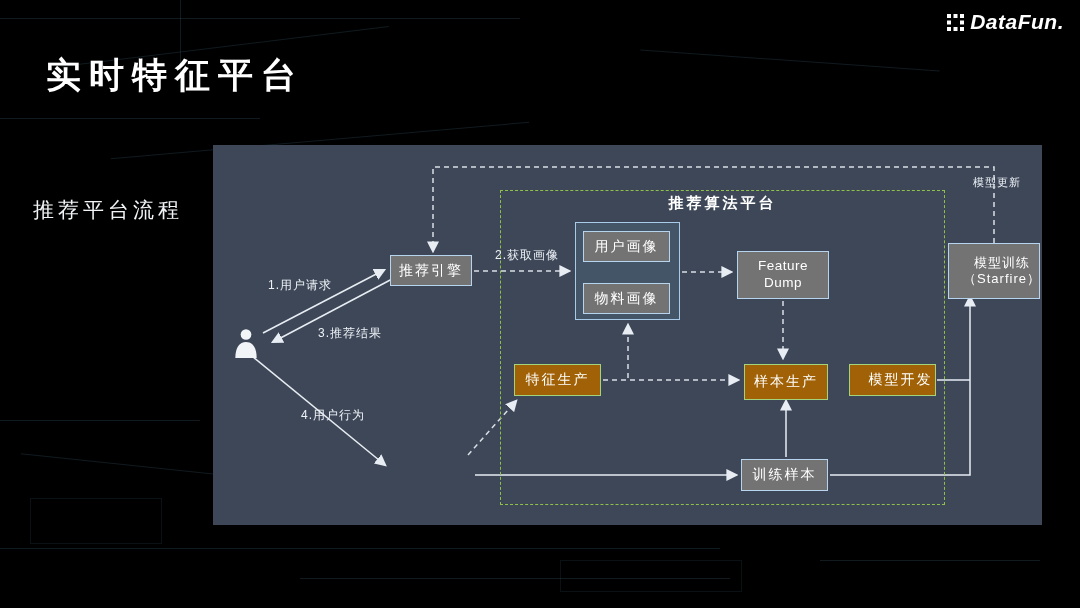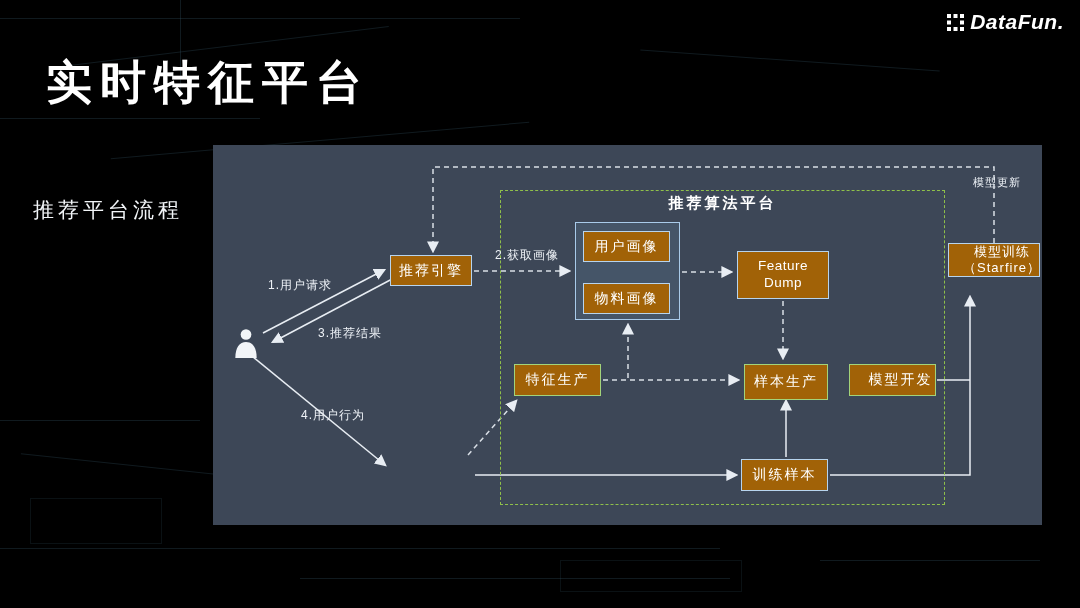--- a/index.html
+++ b/index.html
@@ -7,21 +7,21 @@
     width:1080px;height:608px;position:relative;overflow:hidden;
     background:#000;color:#fff;
     font-family:"Liberation Sans","DejaVu Sans",sans-serif;
   }
   
   .bg-line{position:absolute;background:rgba(58,92,110,.28);pointer-events:none;}
   .bg-rect{position:absolute;border:1px solid rgba(58,92,110,.18);pointer-events:none;}
 
   .slide-title{
     position:absolute;left:46px;top:52px;
-    font-size:46px;font-weight:bold;letter-spacing:8px;color:#fff;text-align:right;
+    font-size:35px;font-weight:bold;letter-spacing:8px;color:#fff;text-align:right;
   }
   .section-label{
     position:absolute;left:33px;top:196px;
     font-size:21px;letter-spacing:4px;color:#f2f5f8;
   }
   .logo{
     position:absolute;right:16px;top:10px;
     display:flex;align-items:center;gap:6px;
     font-size:21px;font-weight:bold;font-style:italic;color:#fff;letter-spacing:.5px;
   }
@@ -32,21 +32,21 @@
     background:#3d4757;
   }
   .edges{position:absolute;left:0;top:0;}
 
   .node{
     position:absolute;display:flex;flex-direction:column;
     align-items:center;justify-content:center;text-align:center;
     color:#fff;font-size:14px;letter-spacing:2px;line-height:1.25;
     box-sizing:border-box;
   }
-  .blue{background:#a16207;border:1px solid #b7d4ee;}
+  .blue{background:#737373;border:1px solid #b7d4ee;}
   .green{background:#a16207;border:1px solid #a3d37a;}
   .profiles-box{
     position:absolute;left:362px;top:77px;width:105px;height:98px;
     border:1px solid #a9cbea;background:rgba(120,170,215,.14);box-sizing:border-box;
   }
   .group-frame{position:absolute;left:287px;top:45px;width:445px;height:315px;
     border:1.5px dashed #8fc04a;box-sizing:border-box;}
   .group-title{
     position:absolute;left:287px;top:49px;width:445px;text-align:center;
     font-size:15px;font-weight:bold;letter-spacing:3px;color:#fff;
@@ -145,21 +145,21 @@
 
   <div class="node blue" style="left:370px;top:138px;width:87px;height:31px;">
     <span>物料画像</span>
   </div>
 
   <div class="node blue" style="left:524px;top:106px;width:92px;height:48px;font-size:13.5px;letter-spacing:.5px;">
     <span>Feature</span>
     <span>Dump</span>
   </div>
 
-  <div class="node blue" style="left:735px;top:98px;width:92px;height:34px;font-size:13px;letter-spacing:1px;padding-left:16px;">
+  <div class="node blue" style="left:735px;top:98px;width:92px;height:56px;font-size:13px;letter-spacing:1px;padding-left:16px;">
     <span>模型训练</span>
     <span>（Starfire）</span>
   </div>
 
   <div class="node green" style="left:301px;top:219px;width:87px;height:32px;">
     <span>特征生产</span>
   </div>
 
   <div class="node green" style="left:531px;top:219px;width:84px;height:36px;">
     <span>样本生产</span>

